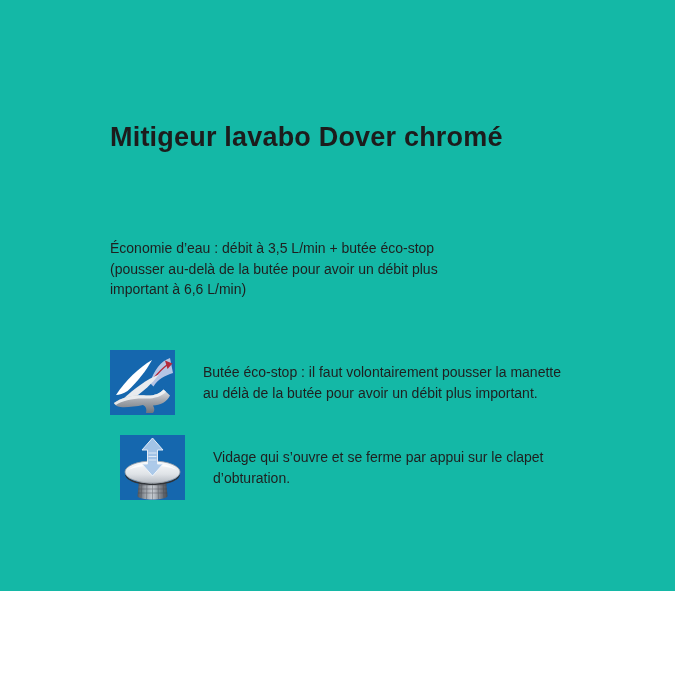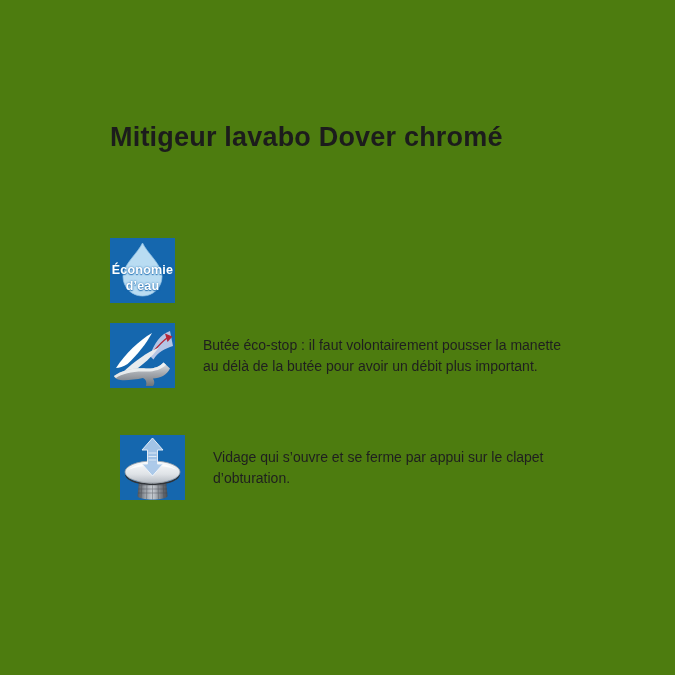--- a/index.html
+++ b/index.html
@@ -8,22 +8,22 @@
     --fan-fill:#c3cde9;
     --arrow-red:#b5283a;
     --arrow-blue:#a9c8e9;
     --text-color:#1f1f1f;
     --title-color:#1c1c1c;
   }
   *{margin:0;padding:0;box-sizing:border-box;}
   html,body{background:#fff;}
   .canvas{
     position:relative;
-    width:675px;height:675px;
-    background:#4d7c0f;
+    width:675px;height:591px;
+    background:#14b8a6;
     font-family:"Liberation Sans", sans-serif;
     overflow:hidden;
   }
   .page-title{
     position:absolute;
     left:110px;top:121px;
     font-size:27px;
     line-height:33px;
     font-weight:700;
     color:var(--title-color);
@@ -31,21 +31,21 @@
     white-space:nowrap;
   }
   .feature-row{
     position:absolute;
     left:110px;
     display:flex;
     align-items:center;
     gap:28px;
   }
   .row-1{top:238px;}
-  .row-2{top:323px;}
+  .row-2{top:350px;}
   .row-3{top:435px;padding-left:10px;}
   .icon-tile{
     position:relative;
     width:65px;height:65px;
     background:var(--icon-bg);
     flex:0 0 auto;
   }
   .icon-tile svg{display:block;width:65px;height:65px;}
   .icon-label{
     position:absolute;
@@ -70,27 +70,23 @@
   }
 </style>
 </head>
 <body>
 
 <div class="canvas">
 
   <h1 class="page-title">Mitigeur lavabo Dover chromé</h1>
 
   <div class="feature-row row-1">
-    <div class="icon-tile">
-      <svg viewBox="0 0 65 65" aria-hidden="true">
-        <path d="M32.5,5 C37,15 52,26.5 52,38.5 C52,49.3 43.3,58 32.5,58 C21.7,58 13,49.3 13,38.5 C13,26.5 28,15 32.5,5 Z" style="fill:var(--drop-fill)" stroke="#8fc0e4" stroke-width="0.8"></path>
-      </svg>
-      <span class="icon-label line1">Économie</span>
-      <span class="icon-label line2">d’eau</span>
-    </div>
+    <p class="feature-text">Économie d’eau : débit à 3,5 L/min + butée éco-stop
+(pousser au-delà de la butée pour avoir un débit plus
+important à 6,6 L/min)</p>
   </div>
 
   <div class="feature-row row-2">
     <div class="icon-tile">
       <svg viewBox="0 0 65 65" aria-hidden="true">
 
         <path d="M40,33 C44,20 51,11 60,8 L63,23 C55,25.5 47.5,29.5 43.5,36.5 Z" style="fill:var(--fan-fill)" opacity="0.92"></path>
 
         <path d="M44,28 C49,22 53,18 57,15" fill="none" style="stroke:var(--arrow-red)" stroke-width="1.4"></path>
         <polygon points="55,10.5 62.5,13.5 57.5,19" style="fill:var(--arrow-red)"></polygon>

